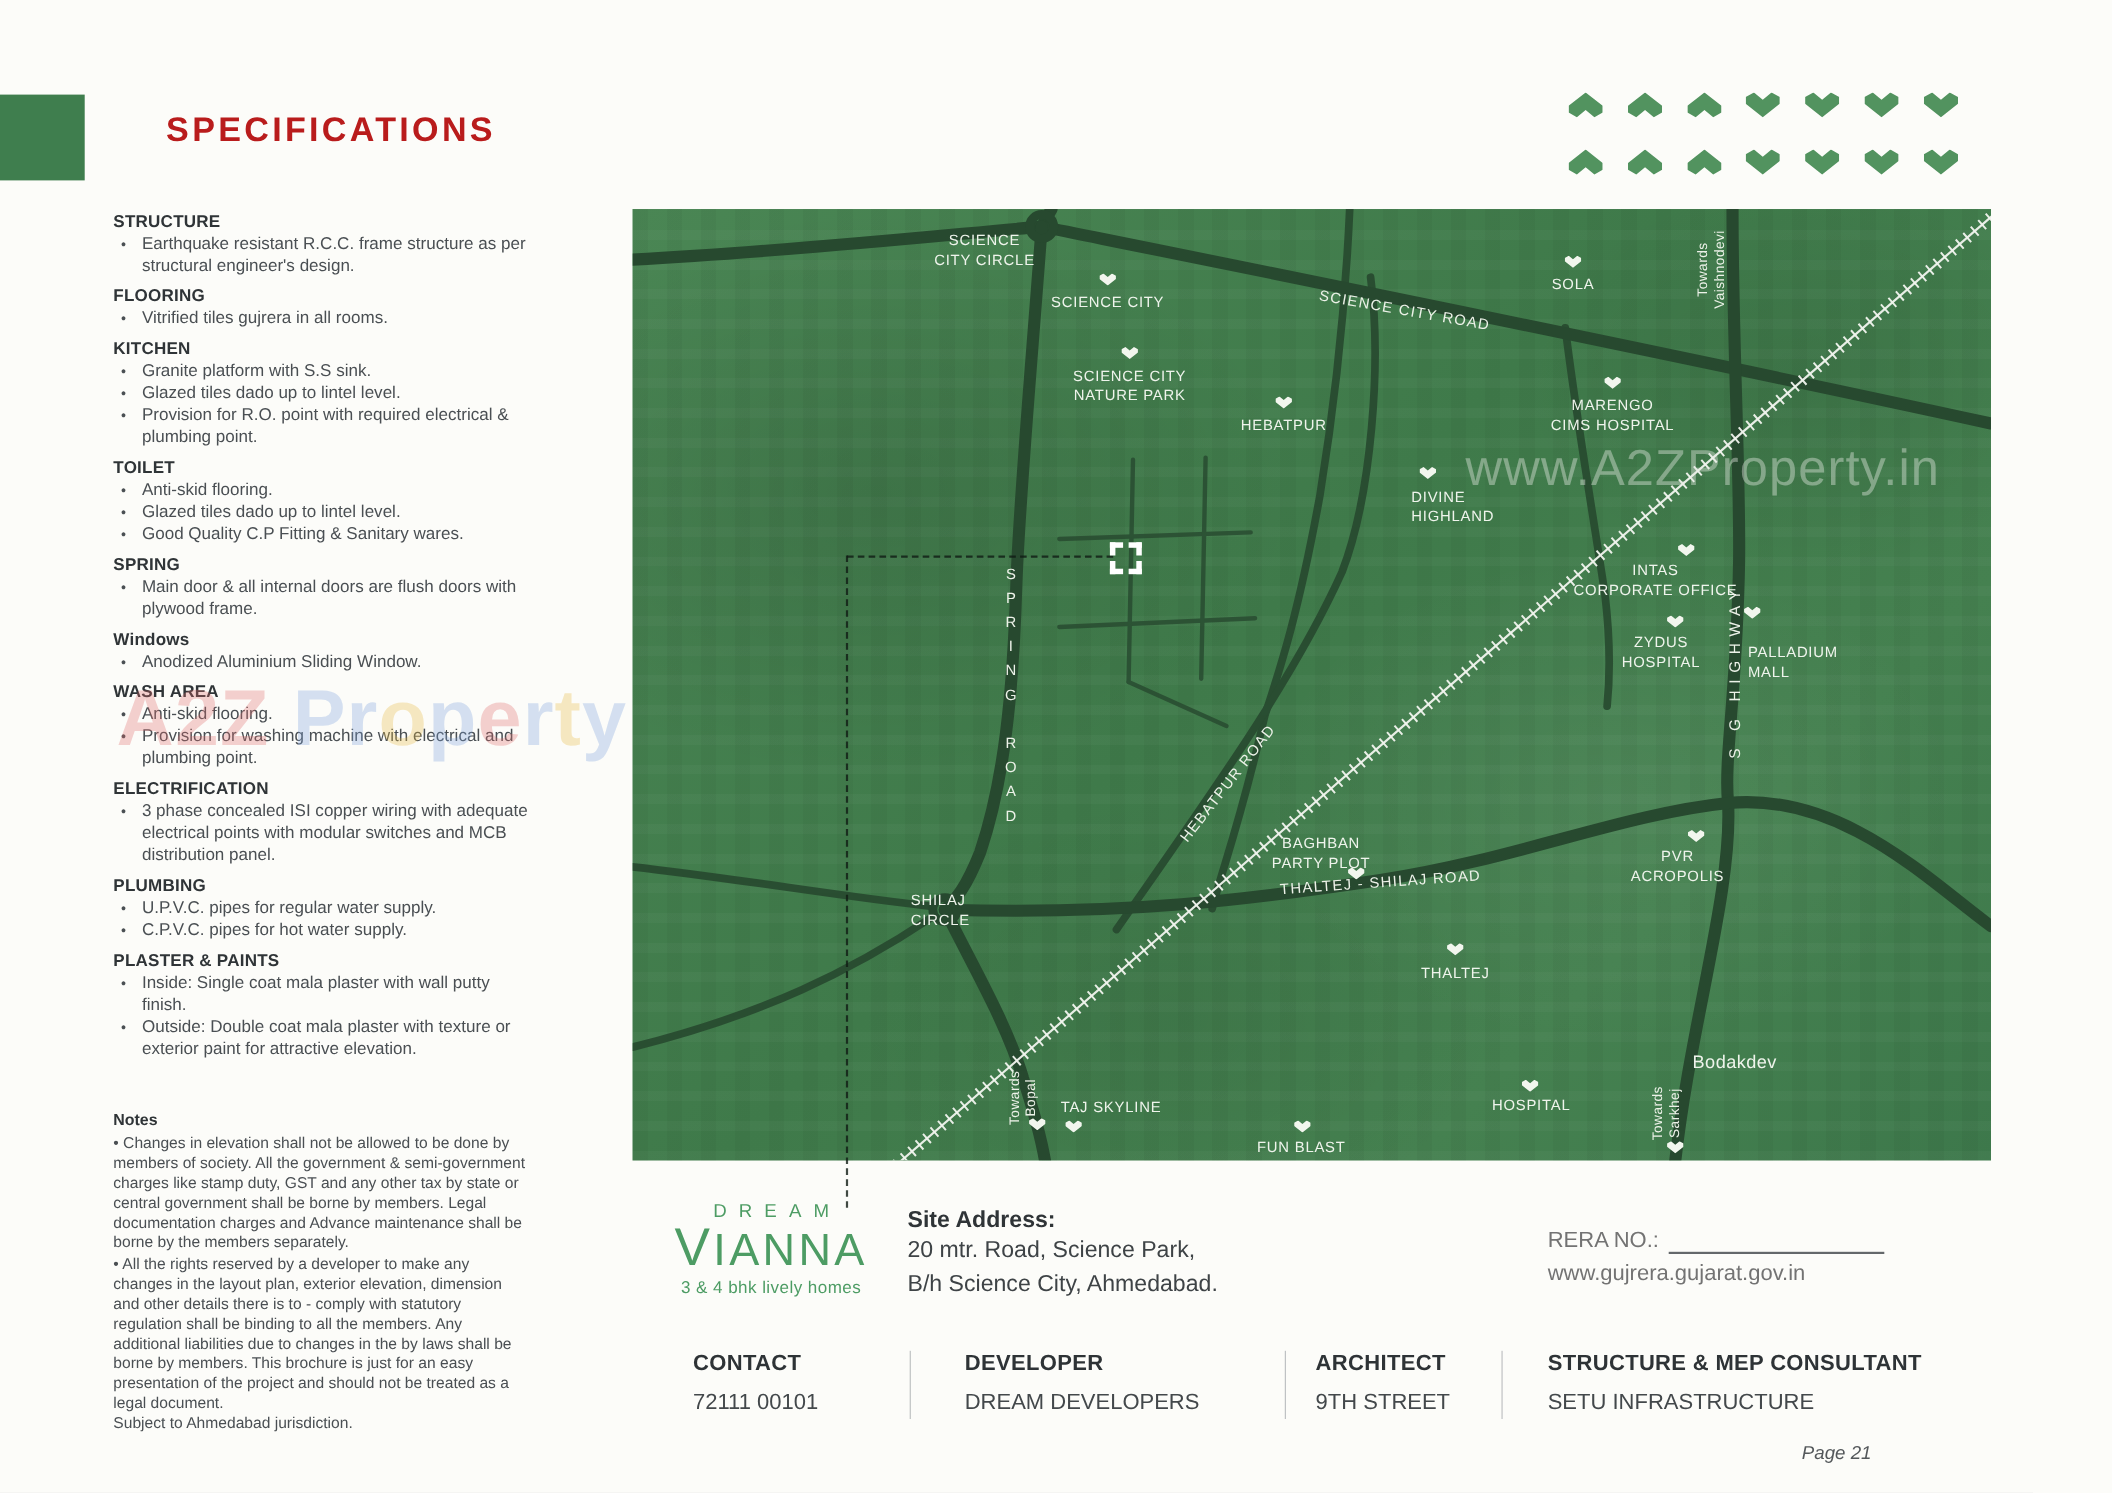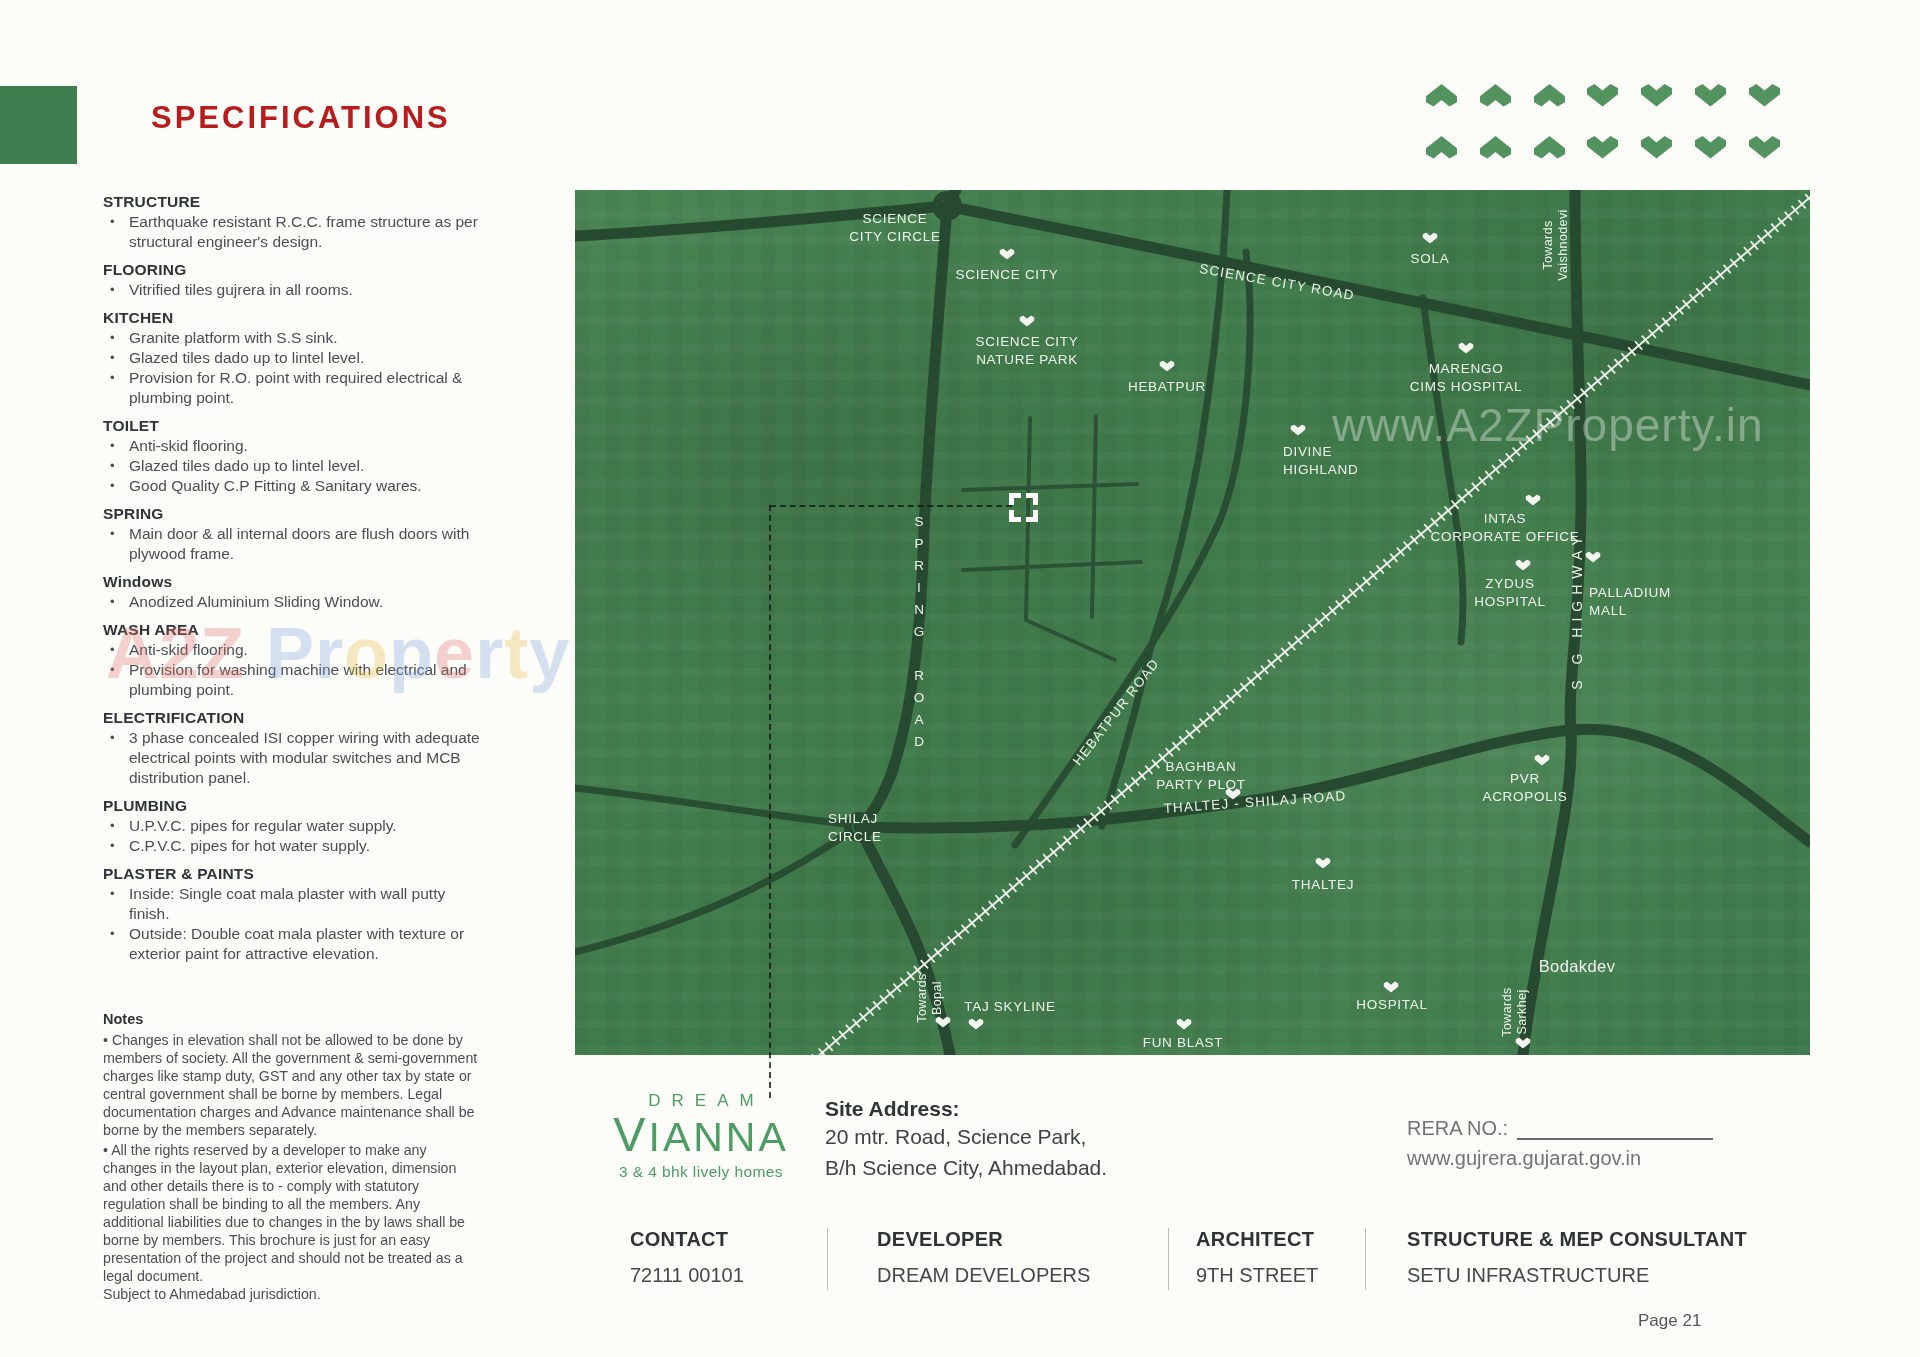--- a/index.html
+++ b/index.html
@@ -87,21 +87,21 @@
   .rera { position:absolute; left:1407px; top:1117px; color:#737373; font-size:20px; }
   .rera-row { display:flex; align-items:flex-end; }
   .rera-underline { display:inline-block; width:196px; border-bottom:2px solid #64686b; margin-left:9px; height:20px; }
   .rera-url { margin-top:7px; }
 
   .fcol { position:absolute; top:1228px; }
   .fcol .lab { font-size:20px; font-weight:bold; letter-spacing:.3px; color:#2e3336; line-height:22px; }
   .fcol .val { font-size:20px; color:#43484b; margin-top:14px; line-height:22px; }
   .fdiv { position:absolute; top:1228px; width:1px; height:62px; background:#b9bcbe; }
 
-  .page-num { position:absolute; left:1638px; top:1311px; font-size:17px; color:#54585b; }
+  .page-num { position:absolute; left:1638px; top:1311px; font-size:17px; color:#54585b;font-style:italic; }
 </style>
 </head>
 <body>
 
 <div class="page">
 
   <div class="green-square"></div>
   <h1 class="title">SPECIFICATIONS</h1>
 
   <div class="spec-col">

